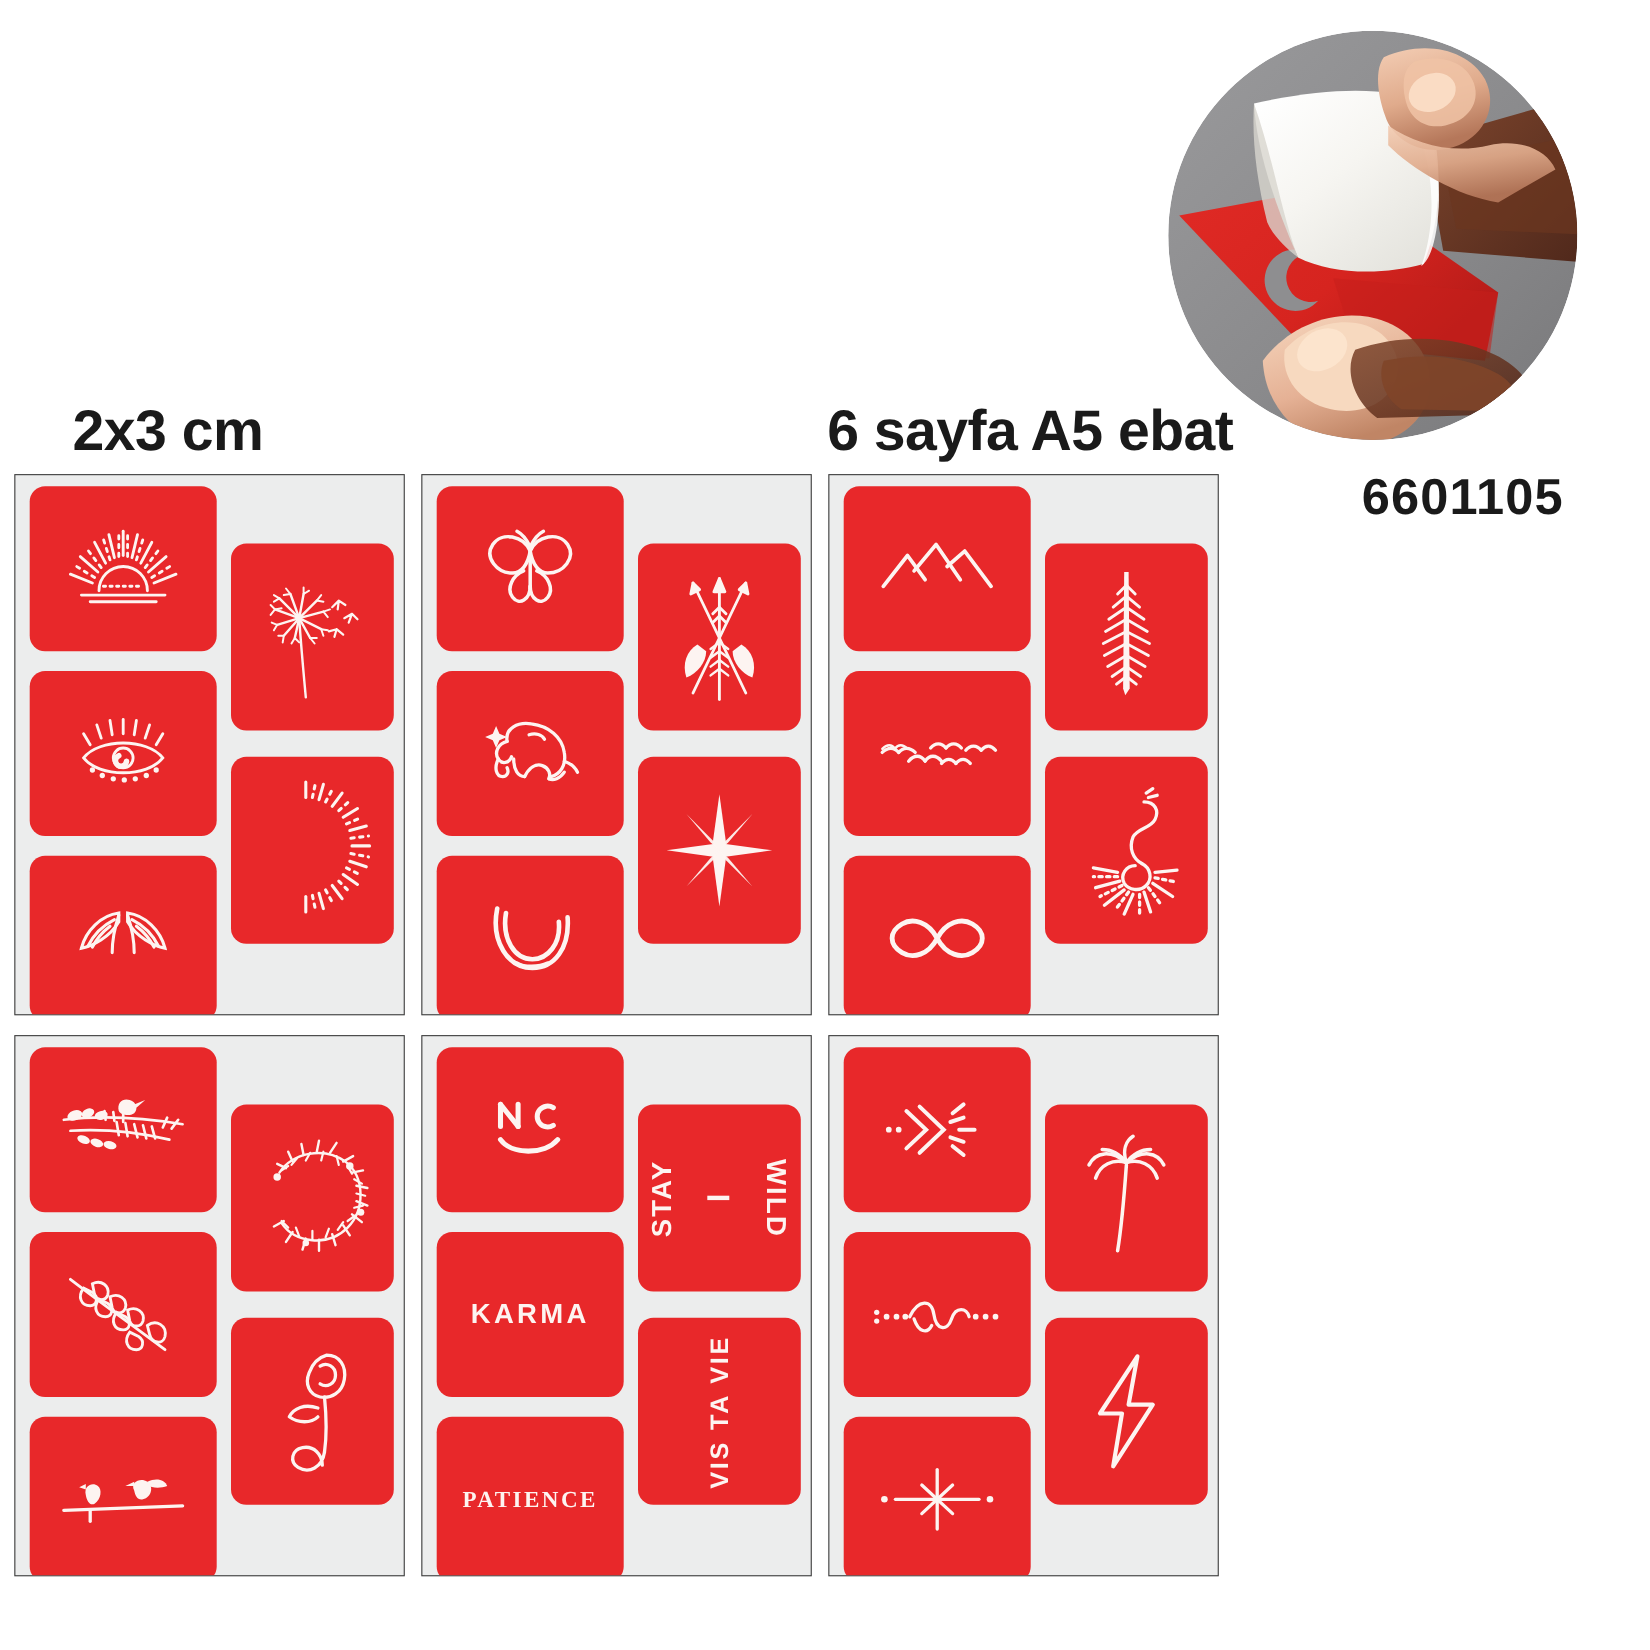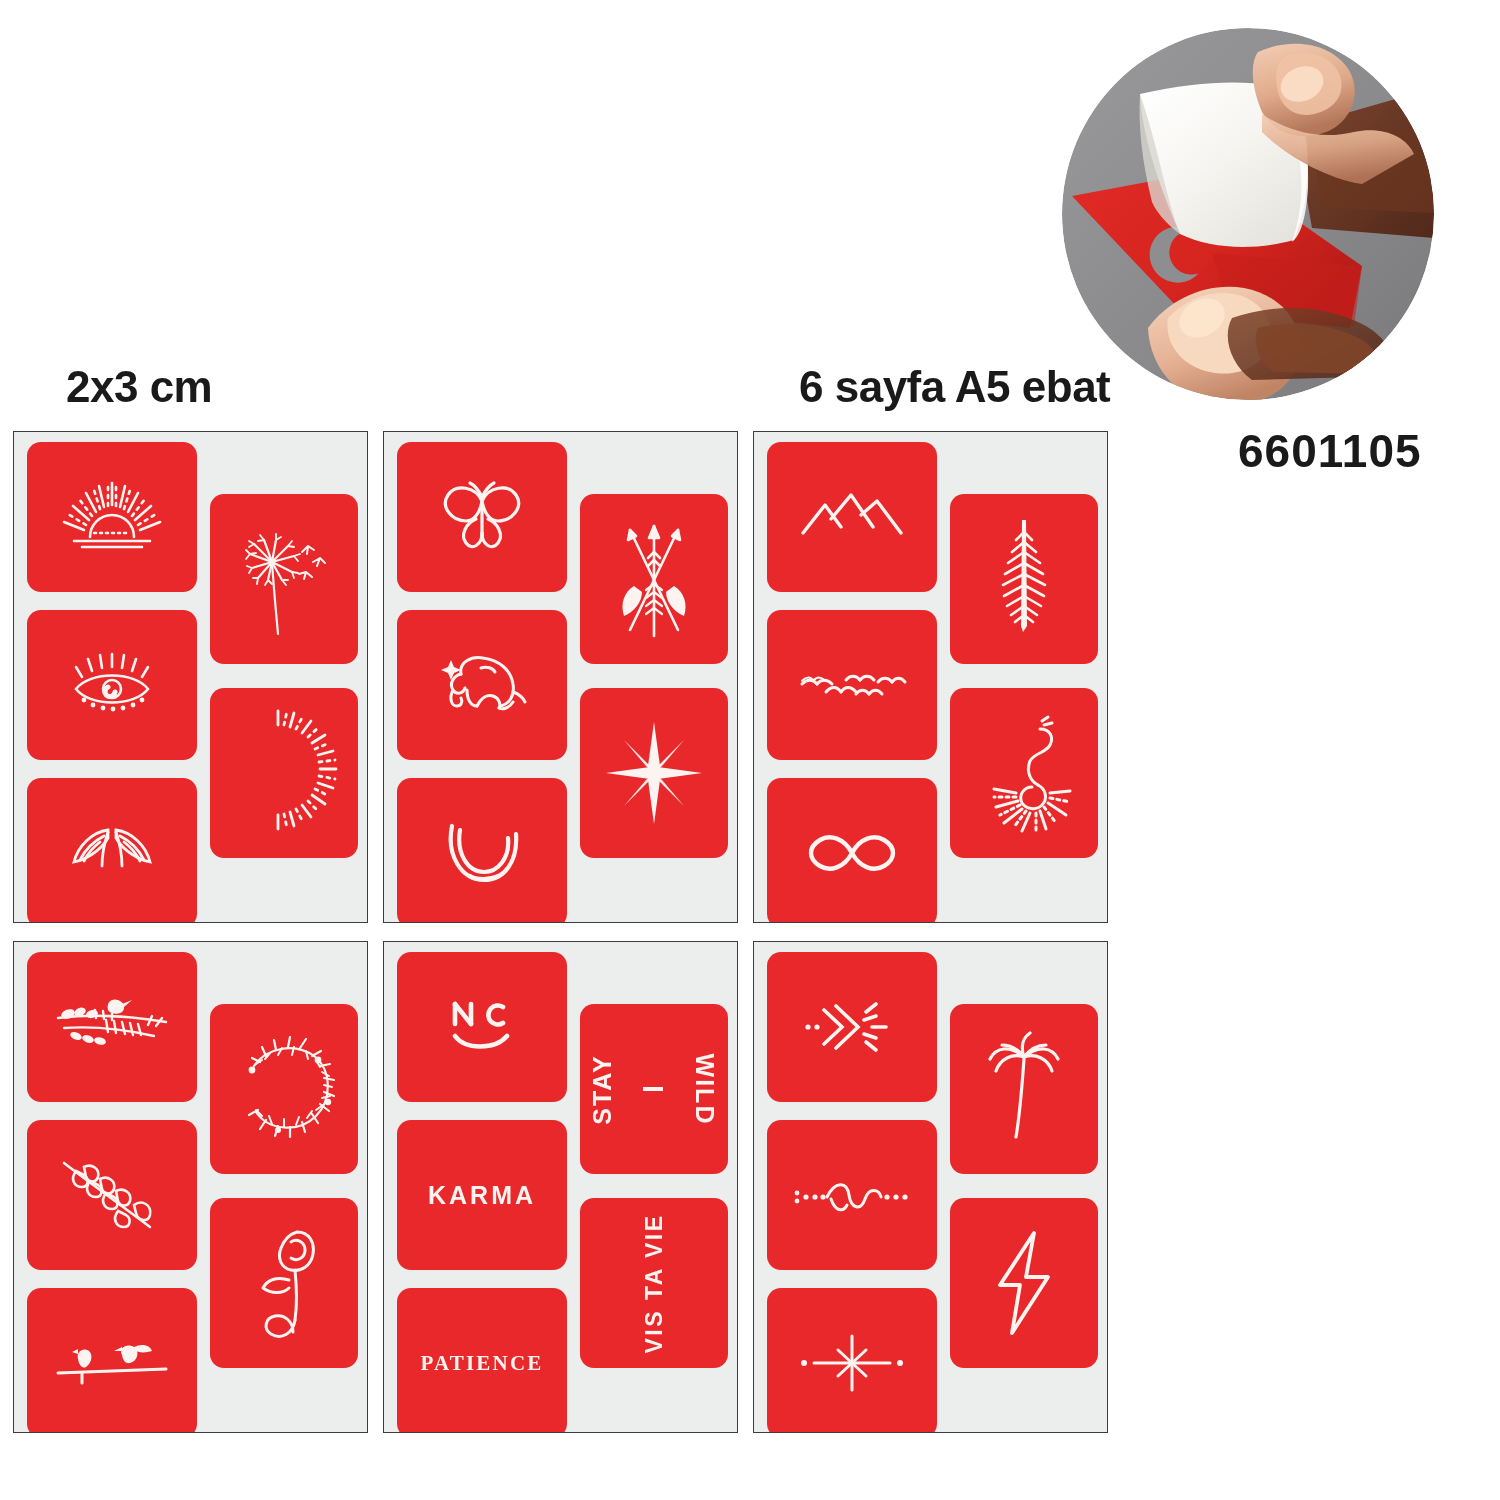--- a/index.html
+++ b/index.html
@@ -16,26 +16,26 @@
     font-family: "Liberation Sans", sans-serif;
     -webkit-font-smoothing: antialiased;
   }
 
   
   .label {
     position: absolute;
     font-family: "Liberation Sans", sans-serif;
     font-weight: bold;
     color: #1a1a1a;
-    font-size: 44px;
+    font-size: 52px;
     letter-spacing: -0.5px;
     white-space: nowrap;
   }
   #label-size   { left: 66px;  top: 362px; }
-  #label-pages  { left: 752px; top: 362px; margin-left: 47px; }
+  #label-pages  { left: 752px; top: 362px; }
   #label-code   {
     left: 1238px; top: 424px;
     font-size: 46px;
     letter-spacing: 1px;
   }
 
   
   .photo-inset {
     position: absolute;
     left: 1062px;

